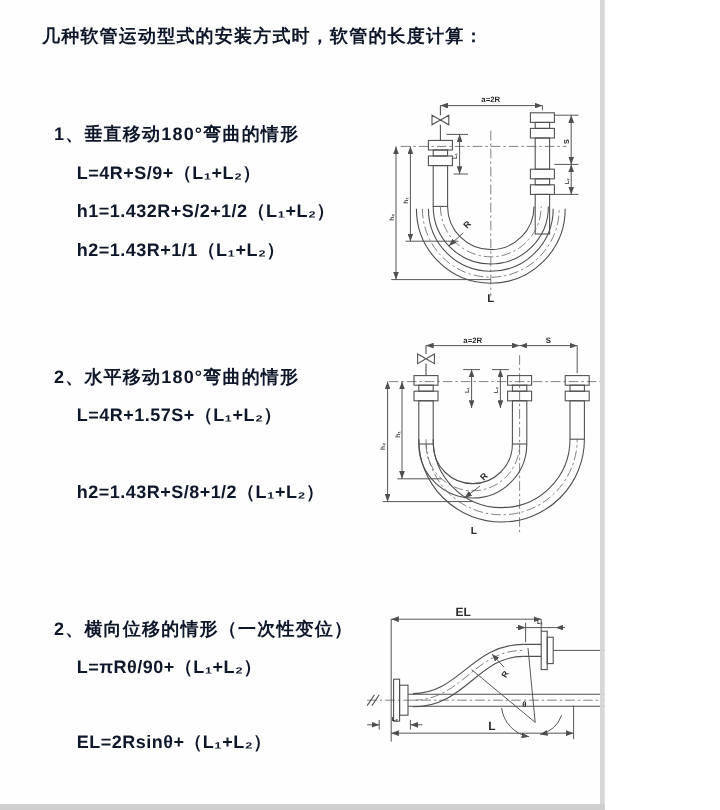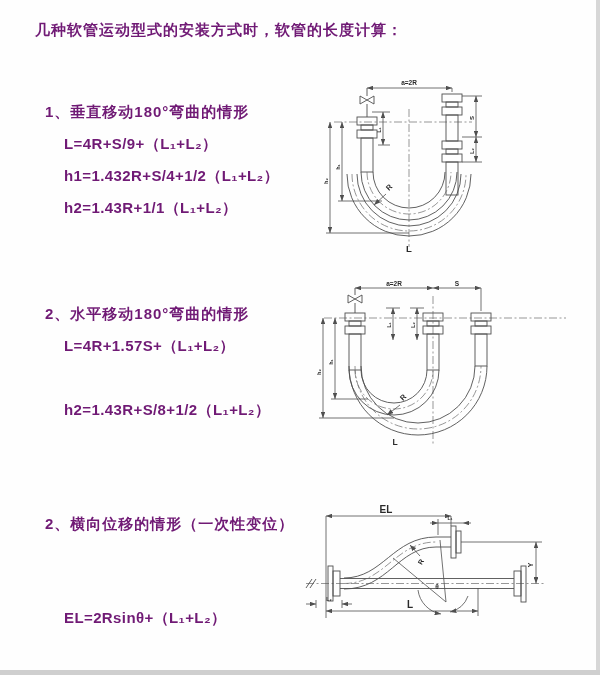--- a/index.html
+++ b/index.html
@@ -1,17 +1,17 @@
 <!DOCTYPE html>
 <html><head>
 <meta charset="utf-8">
 <style>
   html,body{margin:0;padding:0;background:#ffffff;}
-  .page{position:relative;width:600px;height:675px;background:#fefefe;overflow:hidden;
-        font-family:"Liberation Sans","DejaVu Sans",sans-serif;color:#701a75;}
+  .page{position:relative;width:504px;height:675px;background:#fefefe;overflow:hidden;
+        font-family:"Liberation Sans","DejaVu Sans",sans-serif;color:#0f172a;}
   .doc-title{position:absolute;left:35px;top:21px;font-size:15px;font-weight:bold;letter-spacing:1px;}
   .sec-head{position:absolute;font-size:15px;font-weight:bold;letter-spacing:1px;white-space:nowrap;}
   .formula{position:absolute;font-size:15px;font-weight:bold;letter-spacing:.4px;white-space:nowrap;}
   .h1{left:45px;top:103px}.f11{left:64px;top:135px}.f12{left:64px;top:167px}.f13{left:64px;top:199px}
   .h2{left:45px;top:305px}.f21{left:64px;top:337px}.f22{left:64px;top:369px}.f23{left:64px;top:401px}
   .h3{left:45px;top:515px}.f31{left:64px;top:547px}.f32{left:64px;top:578px}.f33{left:64px;top:609px}
   .dwg{position:absolute;}
   .d1{left:310px;top:75px}.d2{left:310px;top:278px}.d3{left:298px;top:498px}
   svg .ln{stroke:#4f4f4f;stroke-width:.9;fill:none;}
   svg .cdash{stroke:#6a6a6a;stroke-width:.7;fill:none;stroke-dasharray:8 2.5 2 2.5;}
@@ -22,28 +22,29 @@
 </style>
 </head>
 <body>
 
 <div class="page">
 
   <div class="doc-title">几种软管运动型式的安装方式时，软管的长度计算：</div>
 
   <div class="sec-head h1">1、垂直移动180°弯曲的情形</div>
   <div class="formula f11">L=4R+S/9+（L₁+L₂）</div>
-  <div class="formula f12">h1=1.432R+S/4+1/2（L₁+L₂）</div>
+  <div class="formula f12">h1=1.432R+S/2+1/2（L₁+L₂）</div>
   <div class="formula f13">h2=1.43R+1/1（L₁+L₂）</div>
 
   <div class="sec-head h2">2、水平移动180°弯曲的情形</div>
   <div class="formula f21">L=4R+1.57S+（L₁+L₂）</div>
   <div class="formula f23">h2=1.43R+S/8+1/2（L₁+L₂）</div>
 
   <div class="sec-head h3">2、横向位移的情形（一次性变位）</div>
+  <div class="formula f31">L=πRθ/90+（L₁+L₂）</div>
   <div class="formula f33">EL=2Rsinθ+（L₁+L₂）</div>
 
   <svg class="dwg d1" width="290" height="180" viewBox="0 0 290 180">
     <defs>
       <marker id="a1" viewBox="0 0 8 6" refX="8" refY="3" markerWidth="8" markerHeight="6" orient="auto-start-reverse">
         <path d="M0,0 L8,3 L0,6 Z" fill="#4f4f4f"></path>
       </marker>
       <pattern id="hz1" width="3" height="3" patternUnits="userSpaceOnUse">
         <path d="M0,3 L3,0 M0,0 L3,3" stroke="#9a9a9a" stroke-width="0.5"></path>
       </pattern>

